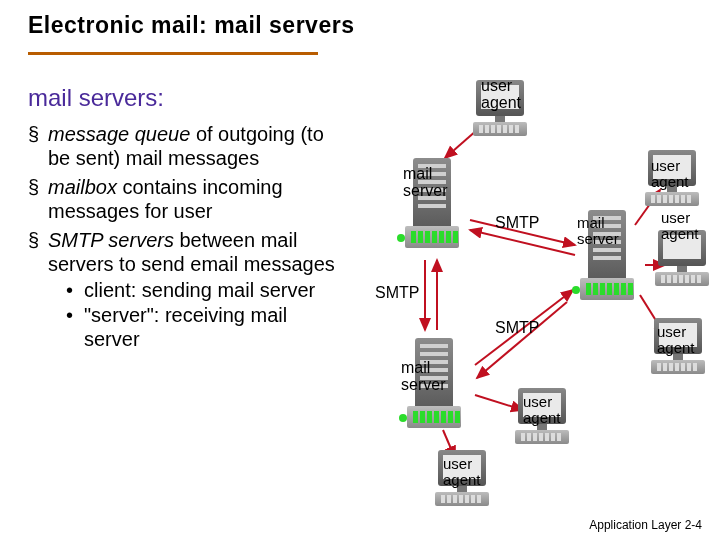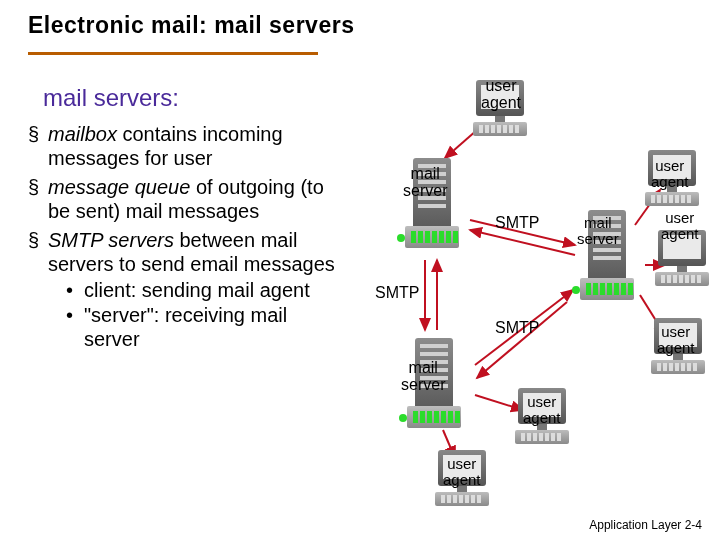--- a/index.html
+++ b/index.html
@@ -20,21 +20,21 @@
   .title-underline {
     position: absolute;
     left: 28px;
     top: 52px;
     width: 290px;
     height: 3px;
     background: #b85c00;
   }
   .subheading {
     position: absolute;
-    left: 43px;
+    left: 28px;
     top: 84px;
     font-size: 24px;
     color: #4a2a9a;
   }
   .bullets {
     position: absolute;
     left: 28px;
     top: 122px;
     width: 320px;
     font-size: 20px;
@@ -150,21 +150,20 @@
     content: "";
     position: absolute;
     left: 6px; top: 3px;
     width: 42px; height: 8px;
     background: repeating-linear-gradient(90deg, #dcdcdc 0 4px, transparent 4px 6px);
   }
   .lbl {
     position: absolute;
     font-size: 16px;
     line-height: 1.05;
-    text-align: center;
   }
   .lbl.small { font-size: 15px; }
   svg.arrows {
     position: absolute;
     left: 0; top: 0;
     width: 350px;
     height: 410px;
   }
   .footer {
     position: absolute;
@@ -178,29 +177,29 @@
 <body>
 
 <h1 class="title">Electronic mail: mail servers</h1>
 <div class="title-underline"></div>
 
 <div class="subheading">mail servers:</div>
 
 <div class="bullets">
   <ul>
     <li>
-      <span class="em">mailbox</span><span> contains incoming messages for user</span>
+      <span class="em">message queue</span><span> of outgoing (to be sent) mail messages</span>
     </li>
     <li>
-      <span class="em">message queue</span><span> of outgoing (to be sent) mail messages</span>
+      <span class="em">mailbox</span><span> contains incoming messages for user</span>
     </li>
     <li>
       <span class="em">SMTP servers</span><span> between mail servers to send email messages</span>
       <ul>
-        <li>client: sending mail agent</li>
+        <li>client: sending mail server</li>
         <li>"server": receiving mail server</li>
       </ul>
     </li>
   </ul>
 </div>
 
 <div class="diagram">
 
   <svg class="arrows">
     <defs>

